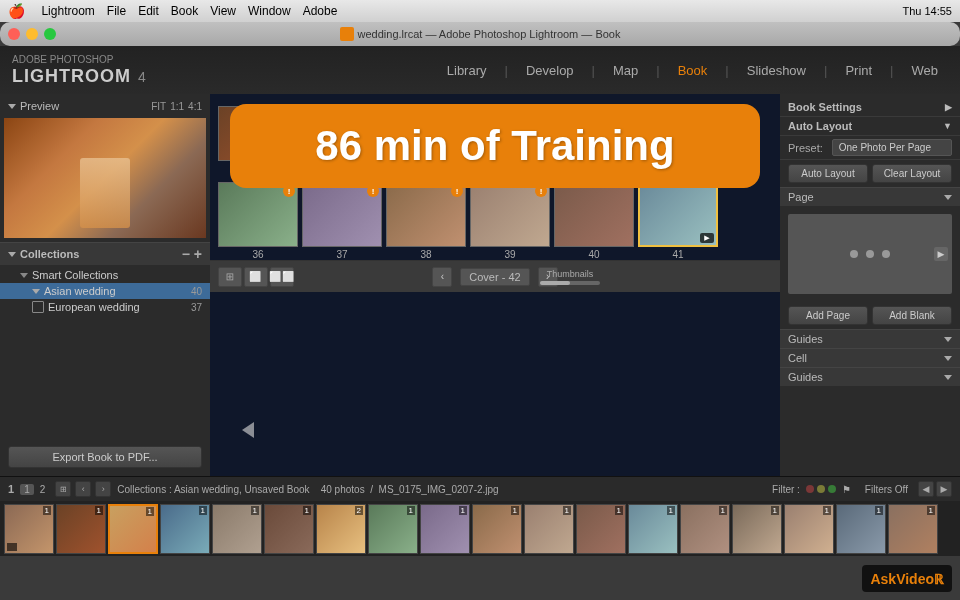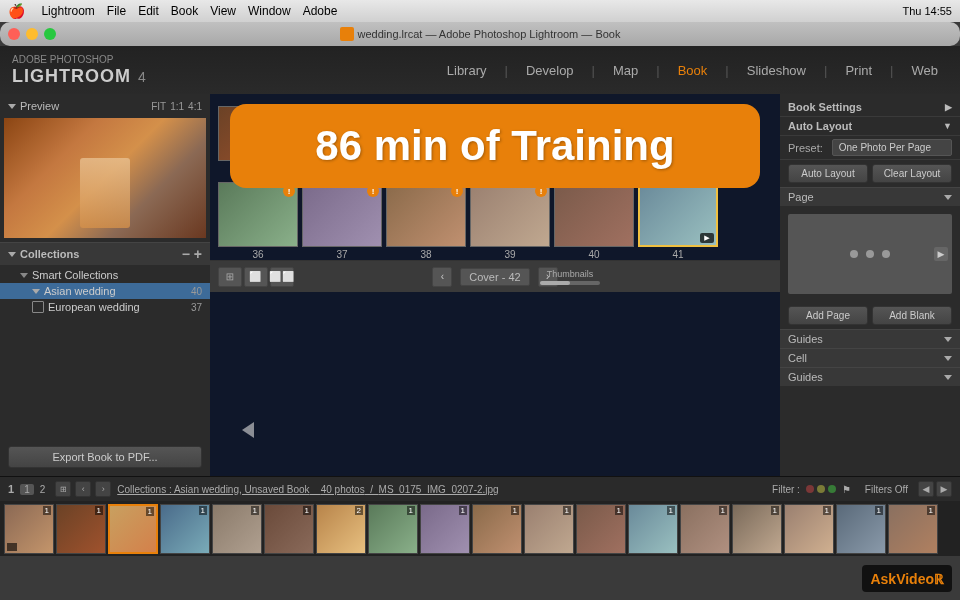--- a/index.html
+++ b/index.html
@@ -310,21 +310,21 @@
       background: #2a2a2a;
       display: flex;
       align-items: center;
       padding: 0 8px;
       gap: 6px;
       font-size: 10px;
       color: #aaa;
     }
     .filmstrip-nav { display: flex; gap: 4px; align-items: center; }
     .fs-nav-btn { width: 16px; height: 16px; background: #444; border: 1px solid #333; border-radius: 2px; cursor: pointer; display: flex; align-items: center; justify-content: center; font-size: 9px; }
-    .filmstrip-path { flex: 1; font-size: 10px; color: #aaa; overflow: hidden; white-space: nowrap; text-decoration: underline; }
+    .filmstrip-path { flex: 1; font-size: 10px; color: #aaa; overflow: hidden; white-space: nowrap; }
     .filter-dots { display: flex; gap: 3px; }
     .filter-dot { width: 8px; height: 8px; border-radius: 50%; }
     .filmstrip-photos {
       flex: 1;
       display: flex;
       align-items: center;
       padding: 2px 4px;
       gap: 2px;
       overflow: hidden;
     }

